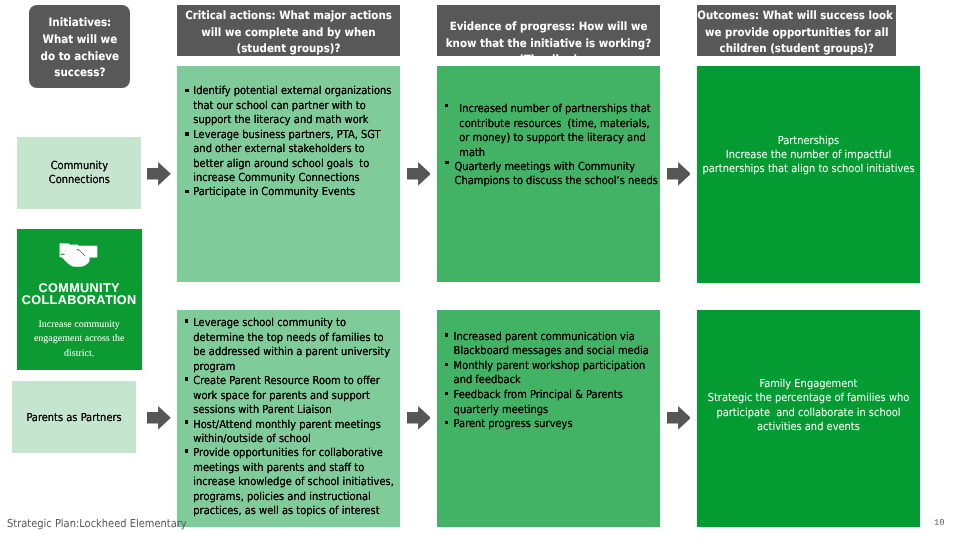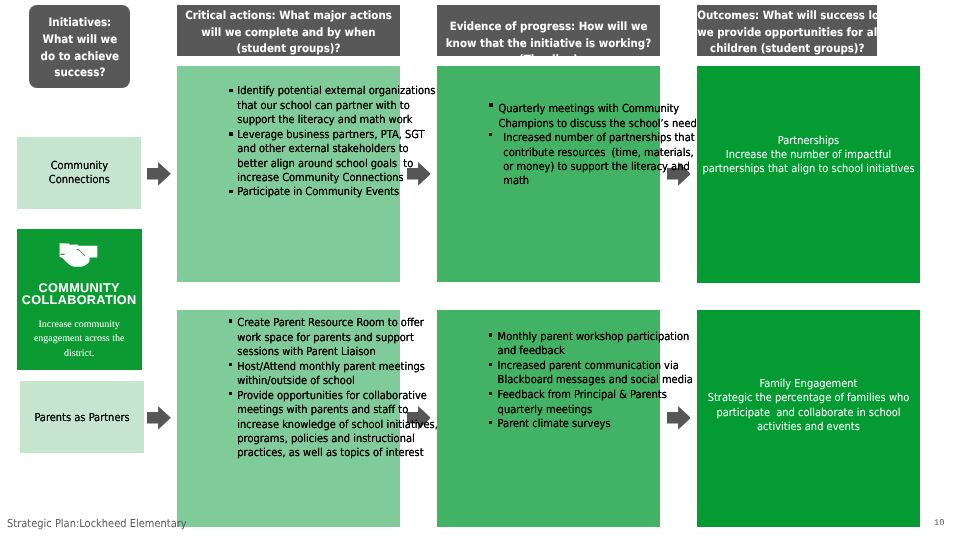--- a/index.html
+++ b/index.html
@@ -46,21 +46,21 @@
   .logo-title > div { white-space: pre; }
   .logo-sub { white-space: pre; font-family: Liberation Serif, serif; }
 
   
   .panel-actions { background: #7FCB99; color: #000000; }
   .panel-evidence { background: #42B365; color: #000000; }
   .bullets, .initiative { text-shadow: 0 0 0.35px currentColor; }
   .panel-outcome { background: #059B33; color: #ffffff; text-align: center; }
 
   .bullets { }
-  .bullets .bullet { position: relative; margin-left: 44px; }
+  .bullets .bullet { position: relative; }
   .bullets .bullet .mark {
     position: absolute;
     width: 3.4px; height: 3.4px;
     background: currentColor;
     font-size: 0;
     line-height: 0;
   }
   .bullets .bullet .txt { white-space: pre; display: block; }
 
   .footer { color: #5b5b5b; white-space: nowrap; }
@@ -81,21 +81,21 @@
 will we complete and by when
 (student groups)?</span>
 </div>
 
 <div class="abs colhead" style="left:437.3px; top:5px; width:222.4px; height:51.3px; font-size:11.4px; line-height:16.6px; padding-top:13px;">
   <span>Evidence of progress: How will we
 know that the initiative is working?
 (Timeline)</span>
 </div>
 
-<div class="abs colhead" style="left:697.3px; top:5px; width:180px; height:51.3px; font-size:11.4px; line-height:16.6px; padding-top:2.1px;">
+<div class="abs colhead" style="left:697.3px; top:5px; width:199px; height:51.3px; font-size:11.4px; line-height:16.6px; padding-top:2.1px;">
   <span>Outcomes: What will success look if
 we provide opportunities for all
 children (student groups)?</span>
 </div>
 
 <div class="abs initiative" style="left:17.3px; top:137px; width:124.1px; height:71.5px; font-size:11px; line-height:14.3px; padding-top:21.7px;">
   <span>Community
 Connections</span>
 </div>
 
@@ -107,21 +107,21 @@
   </svg>
   <div class="abs logo-title" style="left:0; top:54.4px; width:124px; font-size:12.7px; letter-spacing:0.33px; line-height:11.8px;">
     <div>COMMUNITY</div>
     <div>COLLABORATION</div>
   </div>
   <div class="abs logo-sub" style="left:0; top:89.3px; width:124px; font-size:10px; line-height:14.3px; text-align:center;">Increase community
 engagement across the
 district.</div>
 </div>
 
-<div class="abs initiative" style="left:12px; top:380.7px; width:124.1px; height:72.2px; font-size:11px; line-height:14.3px; padding-top:30.0px;margin-left:8px;">
+<div class="abs initiative" style="left:12px; top:380.7px; width:124.1px; height:72.2px; font-size:11px; line-height:14.3px; padding-top:30.0px;">
   <span>Parents as Partners</span>
 </div>
 
 <svg class="abs" style="left:147.1px; top:162px; width:23.9px; height:23.7px;" viewBox="0 0 23.9 23.7">
   <path fill="#565656" d="M0,6.1 L11.1,6.1 L11.1,0 L23.9,11.85 L11.1,23.7 L11.1,17.6 L0,17.6 Z"></path>
 </svg>
 <svg class="abs" style="left:147.1px; top:406.2px; width:23.9px; height:23.7px;" viewBox="0 0 23.9 23.7">
   <path fill="#565656" d="M0,6.1 L11.1,6.1 L11.1,0 L23.9,11.85 L11.1,23.7 L11.1,17.6 L0,17.6 Z"></path>
 </svg>
 <svg class="abs" style="left:406.6px; top:162px; width:23.9px; height:23.7px;" viewBox="0 0 23.9 23.7">
@@ -154,43 +154,50 @@
     </div>
     <div class="bullet">
       <span class="mark" style="left:-7.9px; top:4.5px;"></span>
       <span class="txt">Participate in Community Events</span>
     </div>
   </div>
 </div>
 
 <div class="abs panel-evidence" style="left:437.3px; top:66.1px; width:222.4px; height:216.3px;">
   <div class="abs bullets" style="left:17.2px; top:36.2px; font-size:11px; line-height:14.44px;">
-    <div class="bullet" style="padding-left:0;">
-      <span class="mark" style="left:-9.1px; top:0.9px;"></span>
-      <span class="txt">Quarterly meetings with Community
-Champions to discuss the school’s needs</span>
-    </div>
     <div class="bullet" style="padding-left:4.8px;">
       <span class="mark" style="left:-9.4px; top:1.4px;"></span>
       <span class="txt">Increased number of partnerships that
 contribute resources  (time, materials,
 or money) to support the literacy and
 math</span>
     </div>
+    <div class="bullet" style="padding-left:0;">
+      <span class="mark" style="left:-9.1px; top:0.9px;"></span>
+      <span class="txt">Quarterly meetings with Community
+Champions to discuss the school’s needs</span>
+    </div>
   </div>
 </div>
 
 <div class="abs panel-outcome" style="left:697.3px; top:66.1px; width:222.4px; height:216.7px; font-size:11px; line-height:14.3px; padding-top:67.7px;">
   <span>Partnerships
 Increase the number of impactful
 partnerships that align to school initiatives</span>
 </div>
 
 <div class="abs panel-actions" style="left:177.3px; top:310.3px; width:222.4px; height:216.4px;">
   <div class="abs bullets" style="left:16px; top:6.2px; font-size:11px; line-height:14.44px;">
+    <div class="bullet">
+      <span class="mark" style="left:-8.3px; top:2.9px;"></span>
+      <span class="txt">Leverage school community to
+determine the top needs of families to
+be addressed within a parent university
+program</span>
+    </div>
     <div class="bullet">
       <span class="mark" style="left:-8.3px; top:2.9px;"></span>
       <span class="txt">Create Parent Resource Room to offer
 work space for parents and support
 sessions with Parent Liaison</span>
     </div>
     <div class="bullet">
       <span class="mark" style="left:-8.3px; top:2.9px;"></span>
       <span class="txt">Host/Attend monthly parent meetings
 within/outside of school</span>
@@ -203,36 +210,36 @@
 programs, policies and instructional
 practices, as well as topics of interest</span>
     </div>
   </div>
 </div>
 
 <div class="abs panel-evidence" style="left:437.3px; top:310.3px; width:222.4px; height:216.4px;">
   <div class="abs bullets" style="left:16.3px; top:19.5px; font-size:11px; line-height:14.55px;">
     <div class="bullet">
       <span class="mark" style="left:-8.6px; top:3.7px;"></span>
+      <span class="txt">Increased parent communication via
+Blackboard messages and social media</span>
+    </div>
+    <div class="bullet">
+      <span class="mark" style="left:-8.6px; top:3.7px;"></span>
       <span class="txt">Monthly parent workshop participation
 and feedback</span>
     </div>
     <div class="bullet">
       <span class="mark" style="left:-8.6px; top:3.7px;"></span>
-      <span class="txt">Increased parent communication via
-Blackboard messages and social media</span>
-    </div>
-    <div class="bullet">
-      <span class="mark" style="left:-8.6px; top:3.7px;"></span>
       <span class="txt">Feedback from Principal &amp; Parents
 quarterly meetings</span>
     </div>
     <div class="bullet">
       <span class="mark" style="left:-8.6px; top:3.7px;"></span>
-      <span class="txt">Parent climate surveys</span>
+      <span class="txt">Parent progress surveys</span>
     </div>
   </div>
 </div>
 
 <div class="abs panel-outcome" style="left:697.3px; top:310.3px; width:222.4px; height:216.4px; font-size:11px; line-height:14.5px; padding-top:66.6px;">
   <span>Family Engagement
 Strategic the percentage of families who
 participate  and collaborate in school
 activities and events</span>
 </div>

